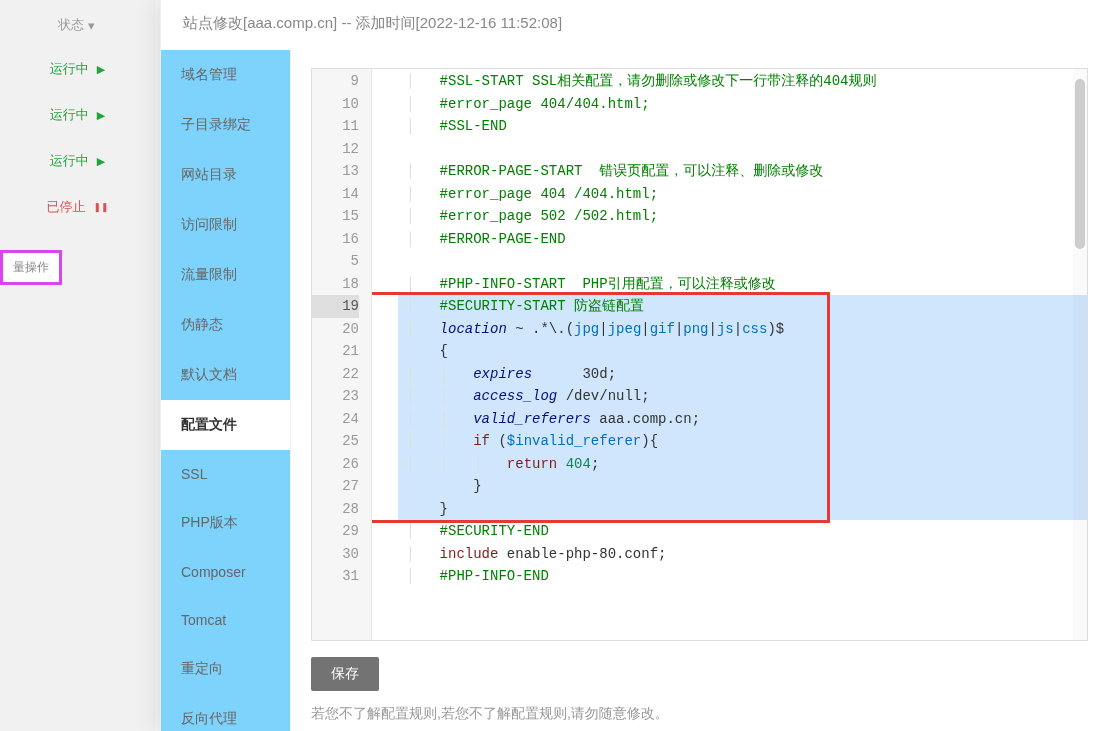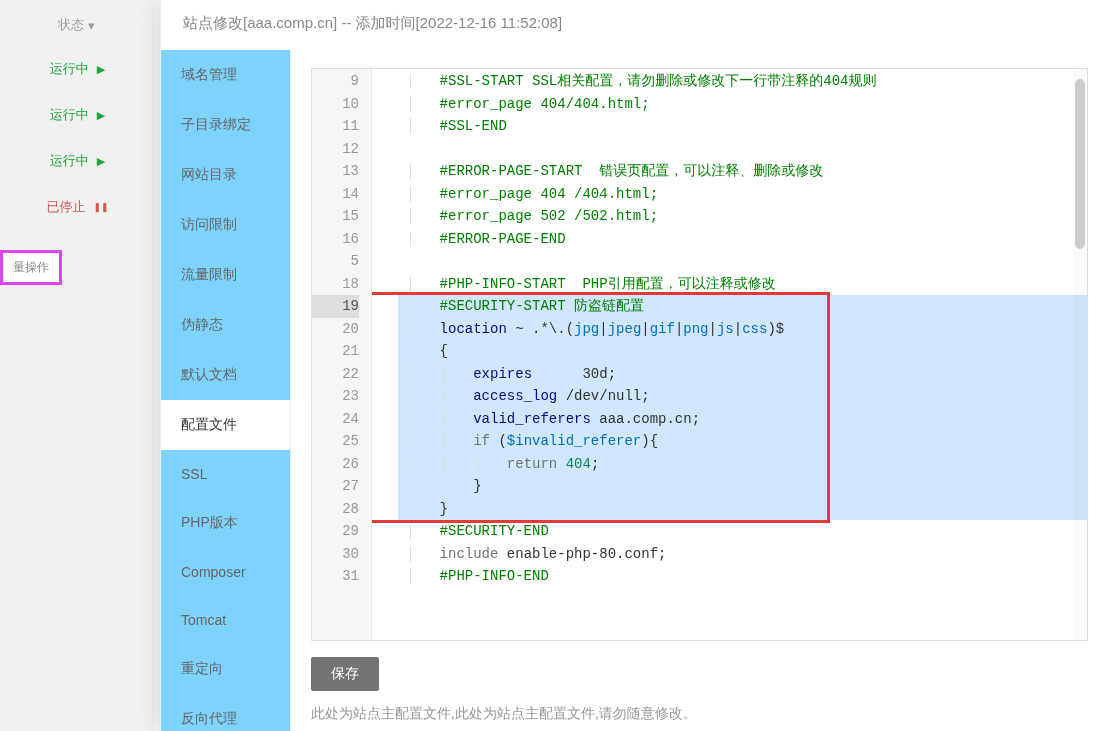--- a/index.html
+++ b/index.html
@@ -96,21 +96,21 @@
     }
     .sidebar-item {
       padding: 16px 20px;
       font-size: 14px;
       color: #666;
       cursor: pointer;
     }
     .sidebar-item.active {
       background: #fff;
       color: #333;
-      font-weight: 400;
+      font-weight: 700;
     }
     
     .content {
       flex: 1;
       padding: 18px 20px 8px;
       display: flex;
       flex-direction: column;
       min-width: 0;
     }
     .hint {
@@ -157,22 +157,22 @@
     .code-lines .line {
       height: 22.5px;
       line-height: 22.5px;
       white-space: pre;
       padding-left: 8px;
     }
     .line.sel {
       background: #cfe6fc;
     }
     .c-green { color: #008000; }
-    .c-purple { color: #737373; text-align: right; }
-    .c-brown { color: #001080; }
+    .c-purple { color: #7f1d1d; text-align: right; }
+    .c-brown { color: #001080; font-style: italic; }
     .c-black { color: #333; }
     .c-num { color: #098658; }
     .c-id { color: #0070c1; }
 
     .indent-guide {
       color: #ddd;
     }
 
     .red-box {
       position: absolute;
@@ -318,18 +318,18 @@
                 <div class="line"><span class="indent-guide">│   </span><span class="c-purple">include</span><span class="c-black"> enable-php-80.conf;</span></div>
                 <div class="line"><span class="indent-guide">│   </span><span class="c-green">#PHP-INFO-END</span></div>
               </div>
             <div class="red-box" id="red-box" style="top: 223px; left: -62px; width: 520px; height: 231px;"></div>
             <div class="vscroll">
               <div class="vscroll-thumb"></div>
             </div>
           </div>
         </div>
         <button class="save-btn">保存</button>
-        <div class="warning">此处为站点主配置文件,此处为站点主配置文件,请勿随意修改。</div>
+        <div class="warning">若您不了解配置规则,若您不了解配置规则,请勿随意修改。</div>
       </div>
     </div>
   </div>
 
 </div>
 
 </body></html>

